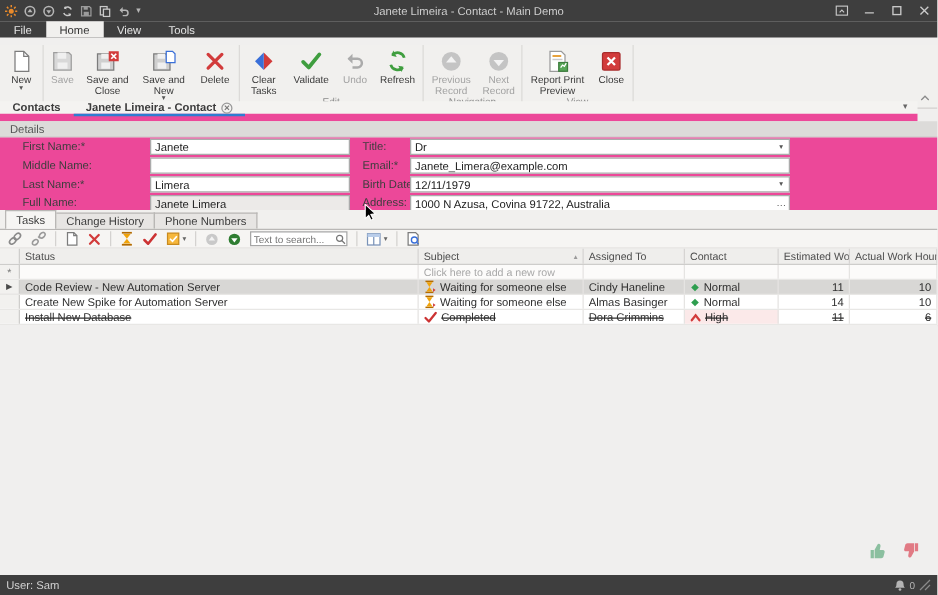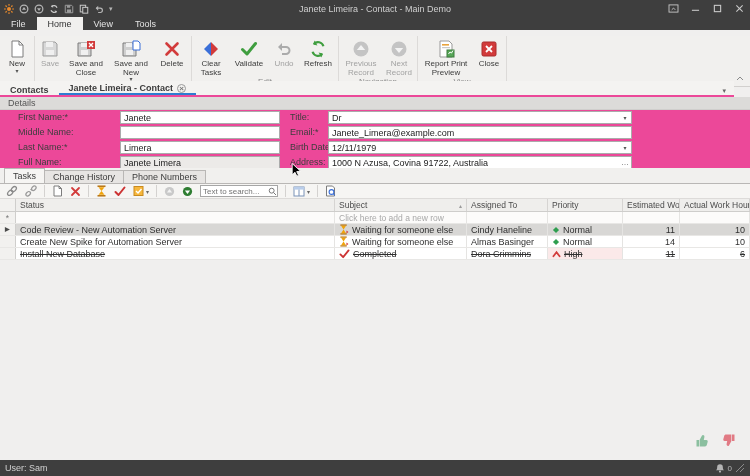--- a/index.html
+++ b/index.html
@@ -25,21 +25,21 @@
   .rgroup { display:flex; flex-direction:column; border-right:1px solid #dcdad8; padding:1px 1px 0 1px; }
   .rbtns { display:flex; flex:1; }
   .rcap { text-align:center; font-size:8px; color:#8a8a8a; height:10px; line-height:9px; }
   .rbtn { display:flex; flex-direction:column; align-items:center; padding-top:2px; text-align:center; font-size:8px; line-height:8.5px; color:#3b3b3b; }
   .rbtn svg { display:block; margin-bottom:1px; }
   .rbtn .caret { font-size:6px; color:#555; line-height:5px; }
   .rbtn.disabled { color:#a2a2a2; }
   .ribbon-collapse { position:absolute; right:6px; bottom:3px; }
 
   
-  .doctabs { position:absolute; left:0; top:81px; width:734px; height:16px; background:#f4f3f1; border-bottom:2px solid #ec4899; display:flex; align-items:flex-end; }
+  .doctabs { position:absolute; left:0; top:81px; width:734px; height:16px; background:#f4f3f1; border-bottom:6px solid #ec4899; display:flex; align-items:flex-start; }
   .dtab { display:flex; align-items:center; gap:4px; padding:0 10px; font-weight:bold; font-size:9px; color:#3c3c3c; position:relative; }
   .dtab.active { border-bottom:2px solid #2e7dd1; }
   .dtab .tclose { color:#777; font-size:8px; border:1px solid #999; border-radius:50%; width:9px; height:9px; line-height:7px; text-align:center; }
   .doctabs .bar-caret { margin-left:auto; color:#666; font-size:7px; display:flex; align-items:center; padding-right:8px; }
 
   
   .details-cap { position:absolute; left:0; top:97px; width:750px; height:13px; background:#dcdbd9; border-bottom:1px solid #cfcecc; color:#555; font-size:9px; line-height:12px; padding-left:8px; }
 
   
   .form { position:absolute; left:0; top:110px; width:750px; height:58px; background:#ec4899; }
@@ -457,21 +457,21 @@
         <span>Status</span>
       </div>
     <div class="g-c">
         <span>Subject</span>
         <span class="sort-glyph">▴</span>
       </div>
     <div class="g-c">
         <span>Assigned To</span>
       </div>
     <div class="g-c">
-        <span>Priority</span>
+        <span>Contact</span>
       </div>
     <div class="g-c">
         <span>Estimated Work H...</span>
       </div>
     <div class="g-c">
         <span>Actual Work Hours</span>
       </div>
   </div>
 
   <div class="g-row g-new">

